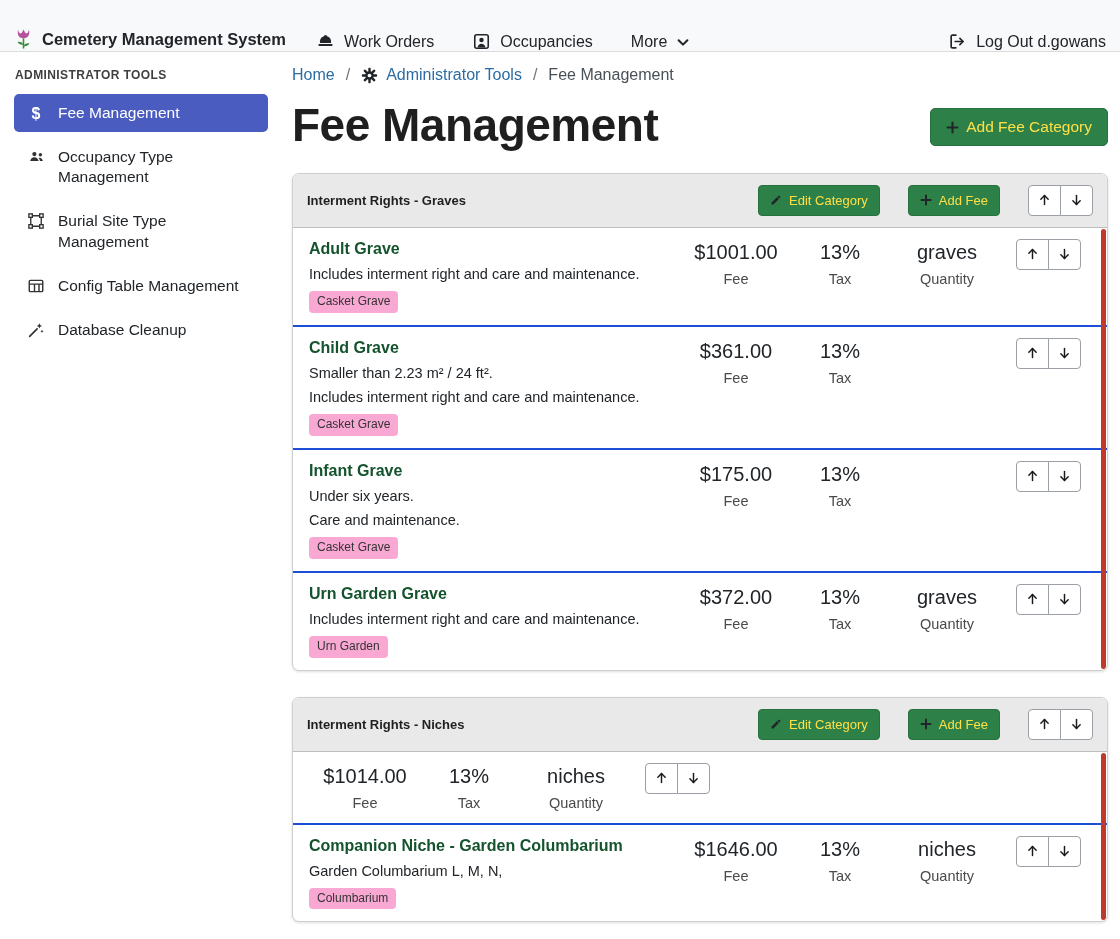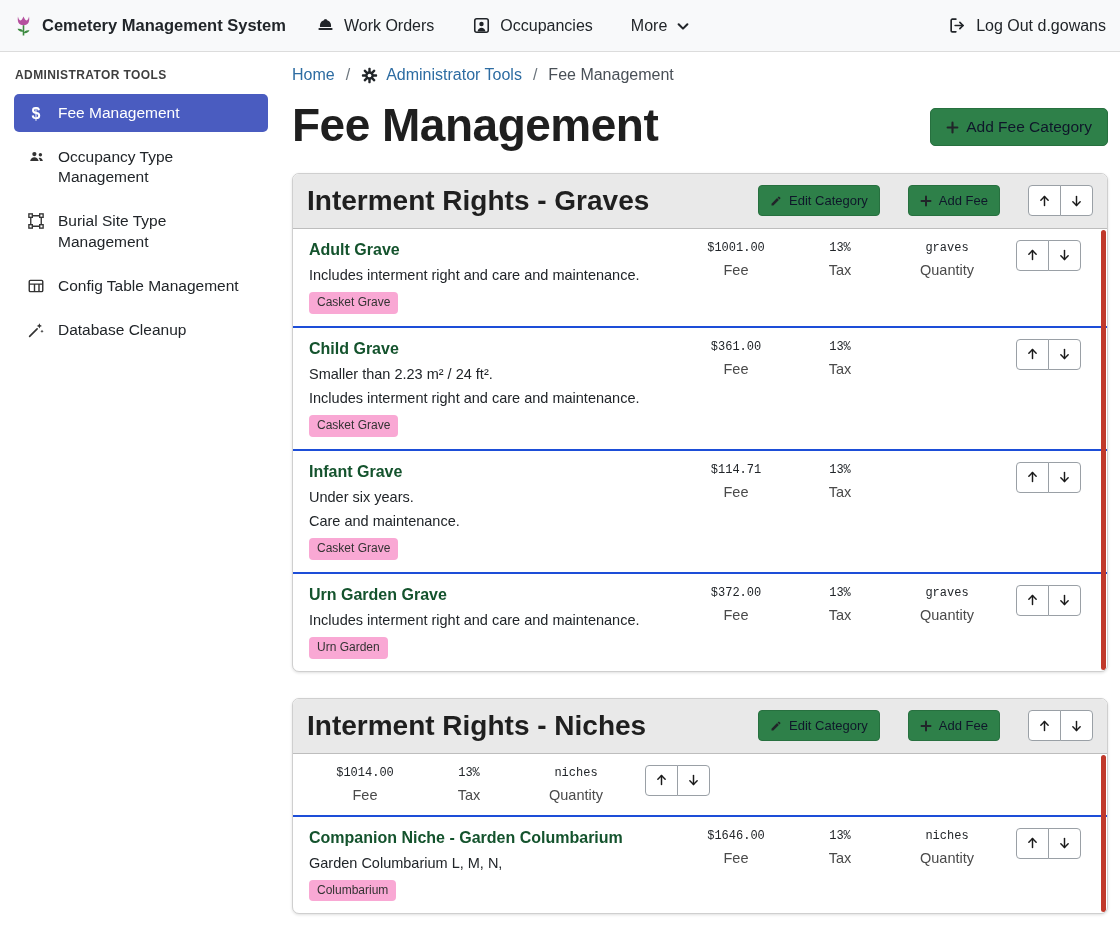--- a/index.html
+++ b/index.html
@@ -6,21 +6,21 @@
   html, body { margin:0; padding:0; }
   body {
     width:1120px; height:939px; overflow:hidden;
     font-family:"Liberation Sans", sans-serif;
     background:#fff; color:#212529;
   }
 
   
   .navbar {
     height:52px; background:#f8f9fa; border-bottom:1px solid #dcdcdc;
-    display:flex; align-items:center; padding:0 14px;
+    display:flex; align-items:flex-end; padding:0 14px;
   }
   .brand { display:flex; align-items:center; gap:9px; font-weight:700; font-size:16.5px; cursor:pointer; }
   .nav-links { display:flex; gap:38px; margin-left:30px; align-items:center; }
   .nav-link { display:flex; gap:9px; align-items:center; font-size:16px; color:#212529; cursor:pointer; }
   .logout { margin-left:auto; display:flex; gap:9px; align-items:center; font-size:16px; cursor:pointer; }
   .nav-icon { display:flex; align-items:center; color:#212529; }
 
   
   .layout { display:flex; height:887px; }
   .sidebar { width:280px; flex:none; padding:12px 12px 0 14px; }
@@ -43,21 +43,21 @@
   .crumb-sep { color:#6c757d; }
   .crumb-current { color:#495057; }
 
   
   .page-head { display:flex; align-items:flex-start; justify-content:space-between; margin:16px 0 22px; }
   .page-title { font-size:46px; font-weight:600; margin:0; line-height:1.1; letter-spacing:-.5px; color:#1f1f1f; }
 
   
   button { font-family:inherit; cursor:pointer; }
   .btn-green {
-    background:#2e8049; color:#0f172a; border:1px solid #27703f; border-radius:4px;
+    background:#2e8049; color:#fde047; border:1px solid #27703f; border-radius:4px;
     display:inline-flex; align-items:center; gap:7px;
   }
   .btn-lg { font-size:15.5px; padding:9px 15px; margin-top:8px; border-radius:5px; }
   .btn-sm { font-size:13px; padding:7px 11px; }
   .btn-pair { display:inline-flex; }
   .arrow-btn {
     width:33px; height:31px; background:#fff; border:1px solid #9aa0a6;
     display:flex; align-items:center; justify-content:center; padding:0;
   }
   .btn-pair .arrow-btn:first-child { border-radius:4px 0 0 4px; }
@@ -66,39 +66,39 @@
   
   .card {
     border:1px solid #cfcfcf; border-radius:7px; background:#fff;
     box-shadow:0 1px 3px rgba(0,0,0,.13); margin-bottom:26px;
     position:relative; overflow:hidden;
   }
   .card-header {
     background:#e9e9e9; display:flex; align-items:center;
     padding:11px 14px; border-bottom:1px solid #bdbdbd;
   }
-  .card-title { font-size:28px; font-weight:600; flex:1; color:#1f1f1f; }
+  .card-title { font-size:13px; font-weight:600; flex:1; color:#1f1f1f; }
   .header-actions { display:flex; gap:28px; align-items:flex-start; }
   .card-body { position:relative; }
   .red-scrollbar { position:absolute; top:1px; bottom:1px; right:1px; width:5px; background:#c0392b; border-radius:3px; }
 
   
   .fee-row { display:flex; align-items:flex-start; padding:11px 16px 12px; }
   .fee-row + .fee-row { border-top:2px solid #1d4ed8; }
   .fee-main { flex:1; min-width:0; padding-right:10px; }
   .fee-name { color:#14532d; font-weight:600; font-size:16px; text-decoration:none; display:inline-block; line-height:1.25; }
   .fee-desc { font-size:14.5px; margin-top:6px; color:#212529; line-height:1.25; }
   .fee-desc:empty { display:none; }
   .badge-row { margin-top:8px; }
   .badge { display:inline-block; background:#f9a8d4; color:#333; font-size:12px; padding:4px 8px; border-radius:4px; line-height:1.15; }
   .fee-col { text-align:center; padding-top:1px; }
   .col-fee { width:112px; }
   .col-tax { width:96px; }
   .col-qty { width:118px; }
-  .col-value { font-size:12px; line-height:1.25;font-family:Liberation Mono, monospace; }
+  .col-value { font-size:20px; line-height:1.25; }
   .col-label { font-size:14.5px; color:#4a4a4a; margin-top:6px; }
   .col-label:empty { display:none; }
   .row-arrows { margin-left:10px; margin-right:10px; }
 </style>
 </head>
 <body>
 
 <div class="navbar">
   <div class="brand">
     <span class="nav-icon">
@@ -360,21 +360,21 @@
         </div>
 
         <div class="fee-row">
           <div class="fee-main">
             <a href="#" class="fee-name">Infant Grave</a>
             <div class="fee-desc">Under six years.</div>
             <div class="fee-desc">Care and maintenance.</div>
             <div class="badge-row"><span class="badge">Casket Grave</span></div>
           </div>
           <div class="fee-col col-fee">
-            <div class="col-value">$114.71</div>
+            <div class="col-value">$175.00</div>
             <div class="col-label">Fee</div>
           </div>
           <div class="fee-col col-tax">
             <div class="col-value">13%</div>
             <div class="col-label">Tax</div>
           </div>
           <div class="fee-col col-qty">
             <div class="col-value"></div>
 
           </div>

